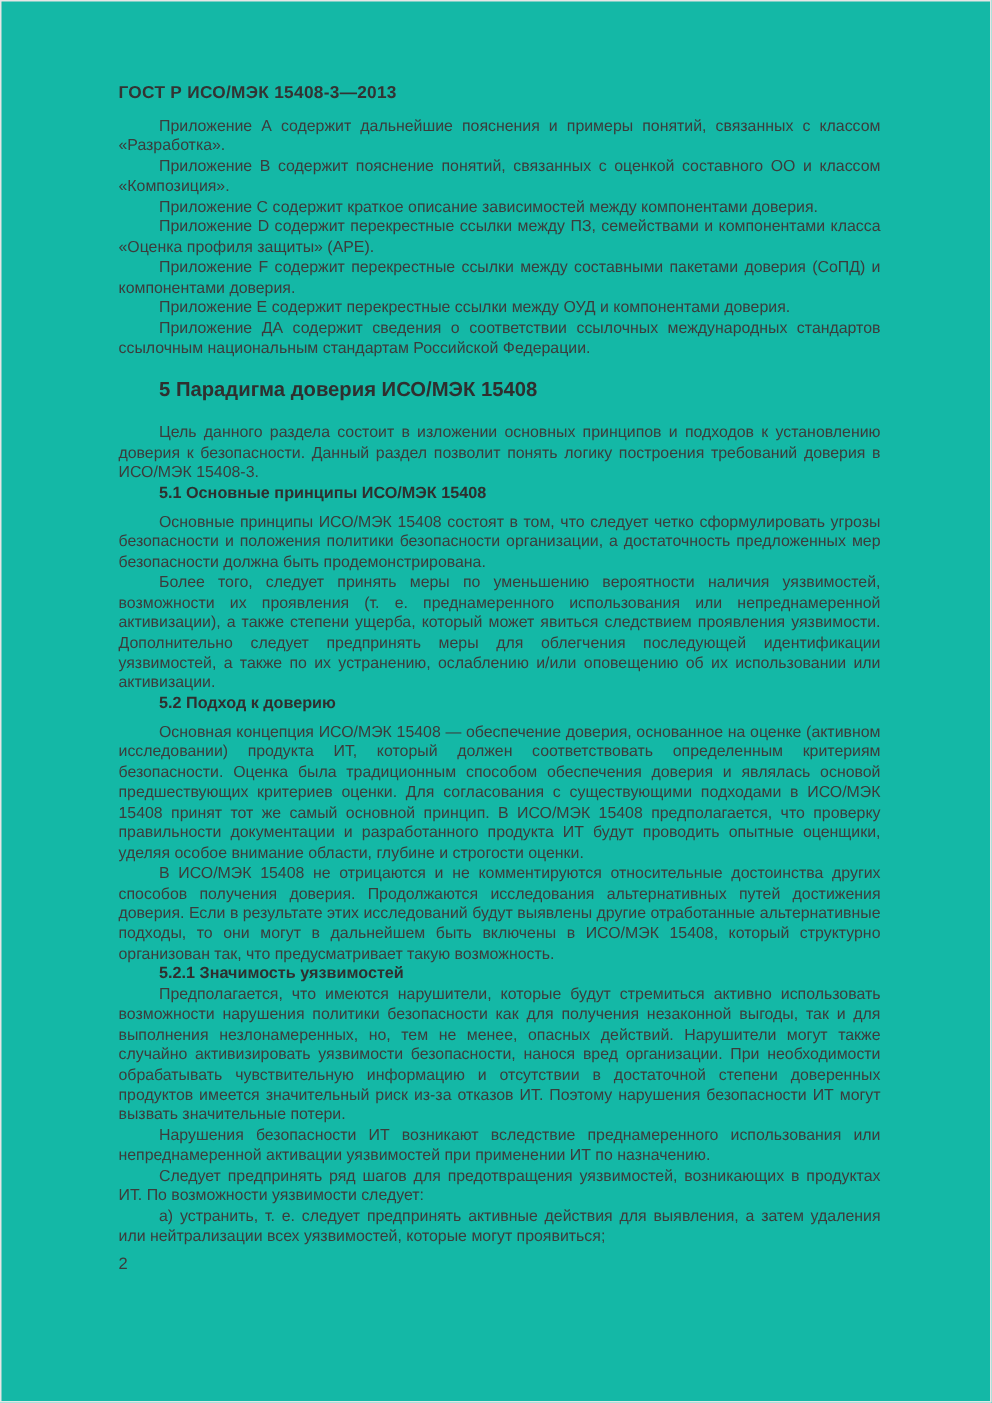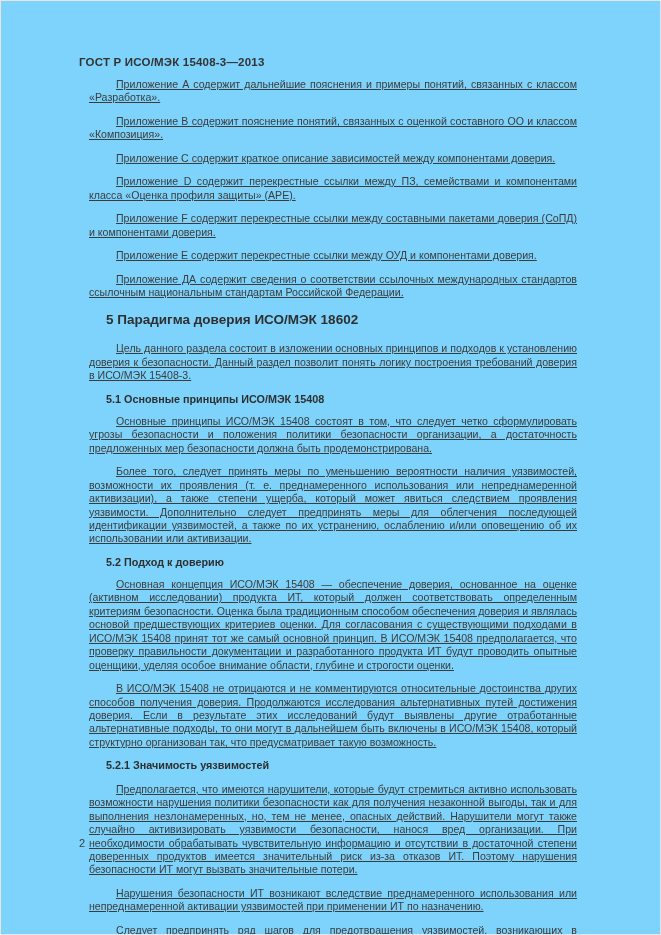--- a/index.html
+++ b/index.html
@@ -4,48 +4,47 @@
 <style>
   html, body {
     margin: 0;
     padding: 0;
     background: #ffffff;
   }
   .page {
     position: relative;
     width: 661px;
     height: 935px;
-    background: #7dd3fc;
+    background: #14b8a6;
     border: 1px solid #e6e6e6;
     box-sizing: border-box;
     font-family: "Liberation Sans", "DejaVu Sans", sans-serif;
     color: #3c3c3c;
     overflow: hidden;
   }
   .content {
     position: absolute;
     left: 78px;
     top: 55px;
     width: 508px;
   }
   .running-header {
     font-size: 11.5px;
     font-weight: bold;
     color: #333333;
     letter-spacing: 0.2px;
     margin: 0 0 10px 0;
   }
   p.body-par {
-    margin: 10px;
+    margin: 0;
     font-size: 10.6px;
     line-height: 13.45px;
     text-align: justify;
     text-indent: 27px;
     color: #3c3c3c;
-    text-decoration: underline;
   }
   .section-title {
     font-size: 13.5px;
     font-weight: bold;
     color: #2f2f2f;
     margin: 13px 0 15px 0;
     padding-left: 27px;
   }
   .subsection-title {
     font-size: 10.8px;
@@ -79,21 +78,21 @@
     <div class="running-header">ГОСТ Р ИСО/МЭК 15408-3—2013</div>
 
     <p class="body-par">Приложение А содержит дальнейшие пояснения и примеры понятий, связанных с классом «Разработка».</p>
     <p class="body-par">Приложение В содержит пояснение понятий, связанных с оценкой составного ОО и классом «Композиция».</p>
     <p class="body-par">Приложение С содержит краткое описание зависимостей между компонентами доверия.</p>
     <p class="body-par">Приложение D содержит перекрестные ссылки между ПЗ, семействами и компонентами класса «Оценка профиля защиты» (APE).</p>
     <p class="body-par">Приложение F содержит перекрестные ссылки между составными пакетами доверия (СоПД) и компонентами доверия.</p>
     <p class="body-par">Приложение Е содержит перекрестные ссылки между ОУД и компонентами доверия.</p>
     <p class="body-par">Приложение ДА содержит сведения о соответствии ссылочных международных стандартов ссылочным национальным стандартам Российской Федерации.</p>
 
-    <div class="section-title">5  Парадигма доверия ИСО/МЭК 18602</div>
+    <div class="section-title">5  Парадигма доверия ИСО/МЭК 15408</div>
 
     <p class="body-par">Цель данного раздела состоит в изложении основных принципов и подходов к установлению доверия к безопасности. Данный раздел позволит понять логику построения требований доверия в ИСО/МЭК 15408-3.</p>
 
     <div class="subsection-title">5.1  Основные принципы ИСО/МЭК 15408</div>
 
     <p class="body-par">Основные принципы ИСО/МЭК 15408 состоят в том, что следует четко сформулировать угрозы безопасности и положения политики безопасности организации, а достаточность предложенных мер безопасности должна быть продемонстрирована.</p>
     <p class="body-par">Более того, следует принять меры по уменьшению вероятности наличия уязвимостей, возможности их проявления (т. е. преднамеренного использования или непреднамеренной активизации), а также степени ущерба, который может явиться следствием проявления уязвимости. Дополнительно следует предпринять меры для облегчения последующей идентификации уязвимостей, а также по их устранению, ослаблению и/или оповещению об их использовании или активизации.</p>
 
     <div class="subsection-title">5.2  Подход к доверию</div>
 

